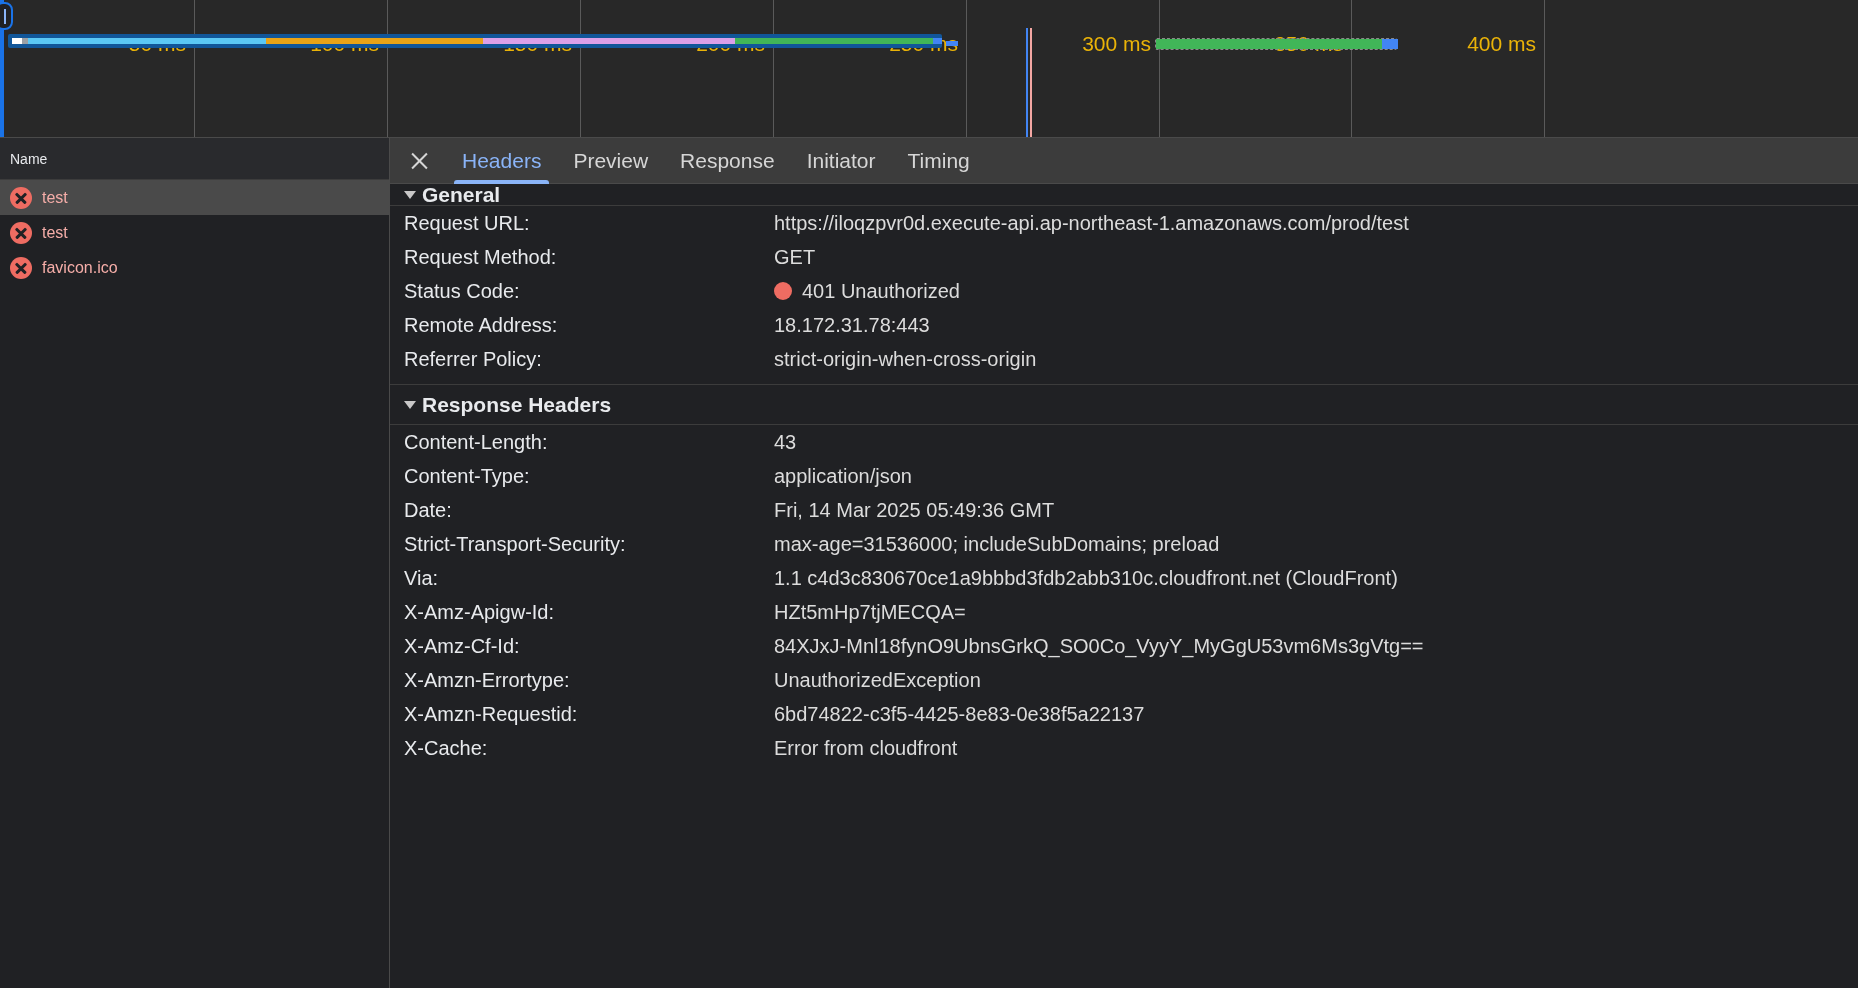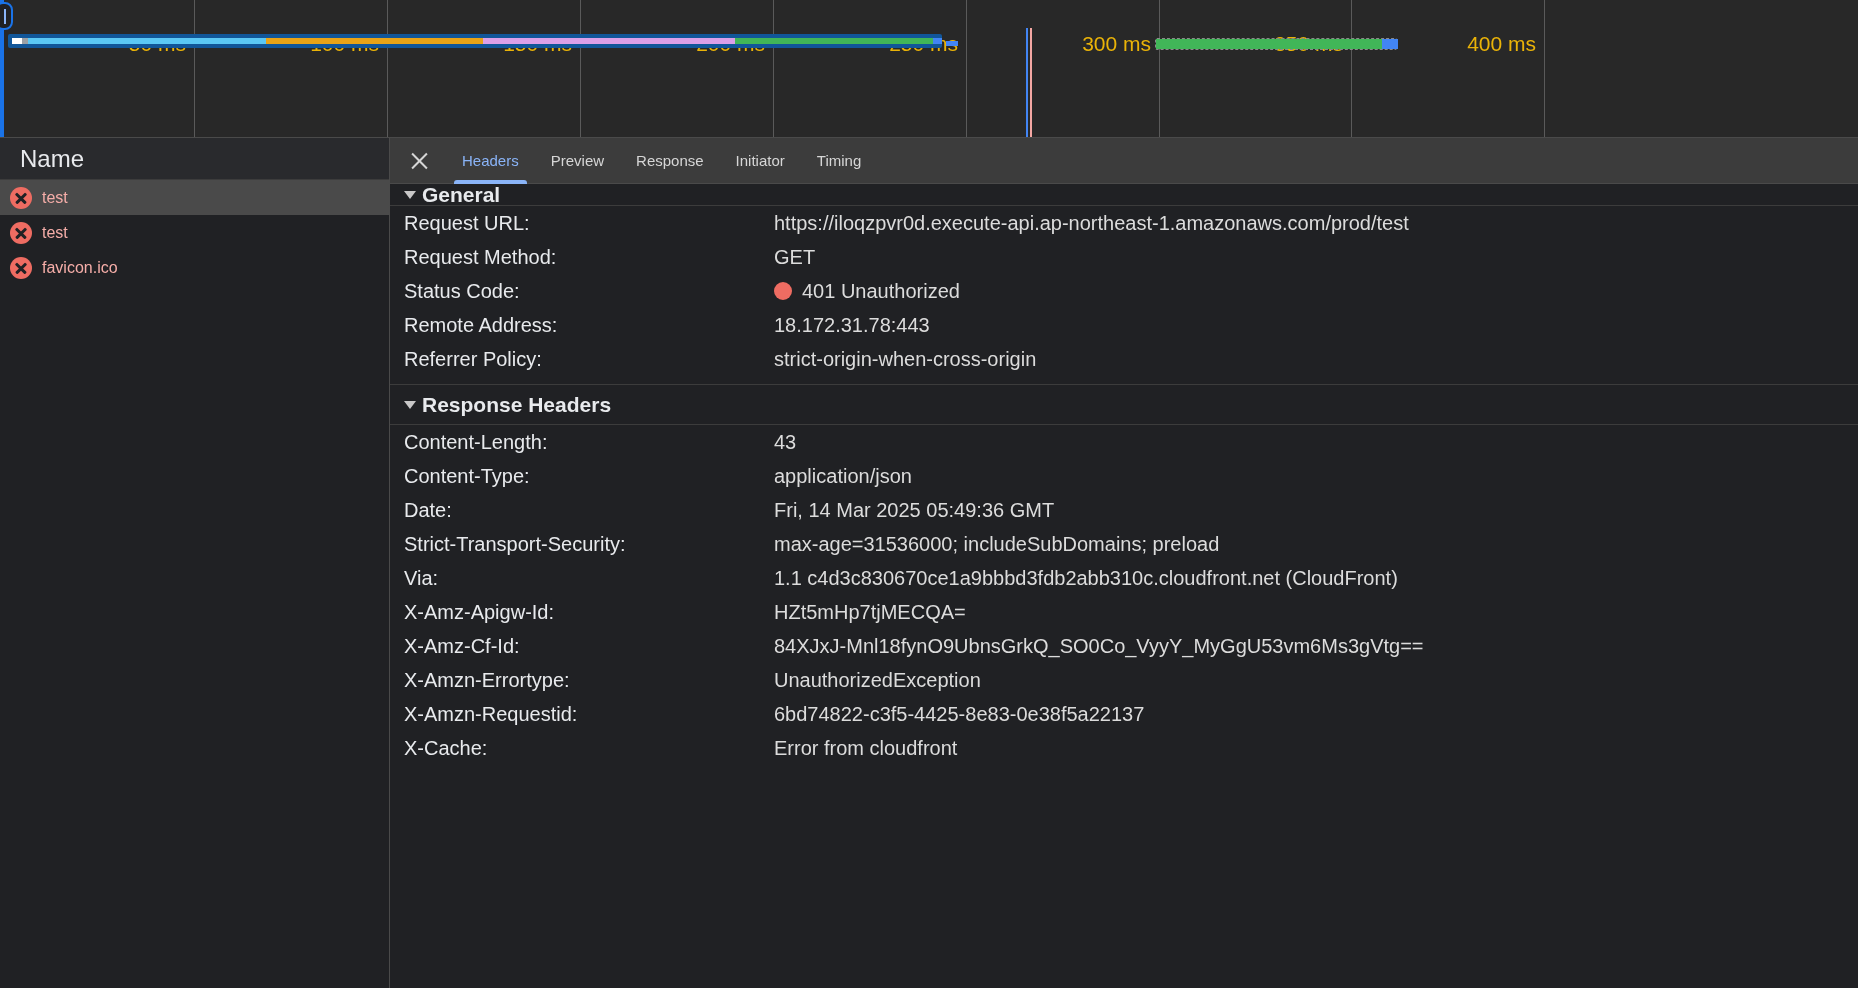--- a/index.html
+++ b/index.html
@@ -82,22 +82,22 @@
     width: 390px;
     flex: 0 0 390px;
     background: #202124;
     border-right: 1px solid #4a4a4a;
     overflow: hidden;
   }
   .list-header {
     height: 42px;
     display: flex;
     align-items: center;
-    padding-left: 20px;
-    font-size: 24px;
+    padding-left: 10px;
+    font-size: 14px;
     color: #e8eaed;
     background: #292a2d;
     border-bottom: 1px solid #3c3c3c;
   }
   .req-row {
     height: 35px;
     display: flex;
     align-items: center;
     padding-left: 10px;
     font-size: 16px;
@@ -155,21 +155,21 @@
     left: 9px; top: 18px;
     width: 21px; height: 2px;
     background: #d6d6d6;
   }
   .close-btn::before { transform: rotate(45deg); }
   .close-btn::after  { transform: rotate(-45deg); }
   .tab {
     height: 46px;
     line-height: 46px;
     padding: 0 16px;
-    font-size: 15px;
+    font-size: 21px;
     color: #d6d6d6;
     cursor: pointer;
     position: relative;
     white-space: nowrap;
   }
   .tab.active { color: #8ab4f8; }
   .tab.active::after {
     content: "";
     position: absolute;
     left: 8px; right: 8px; bottom: 0;

